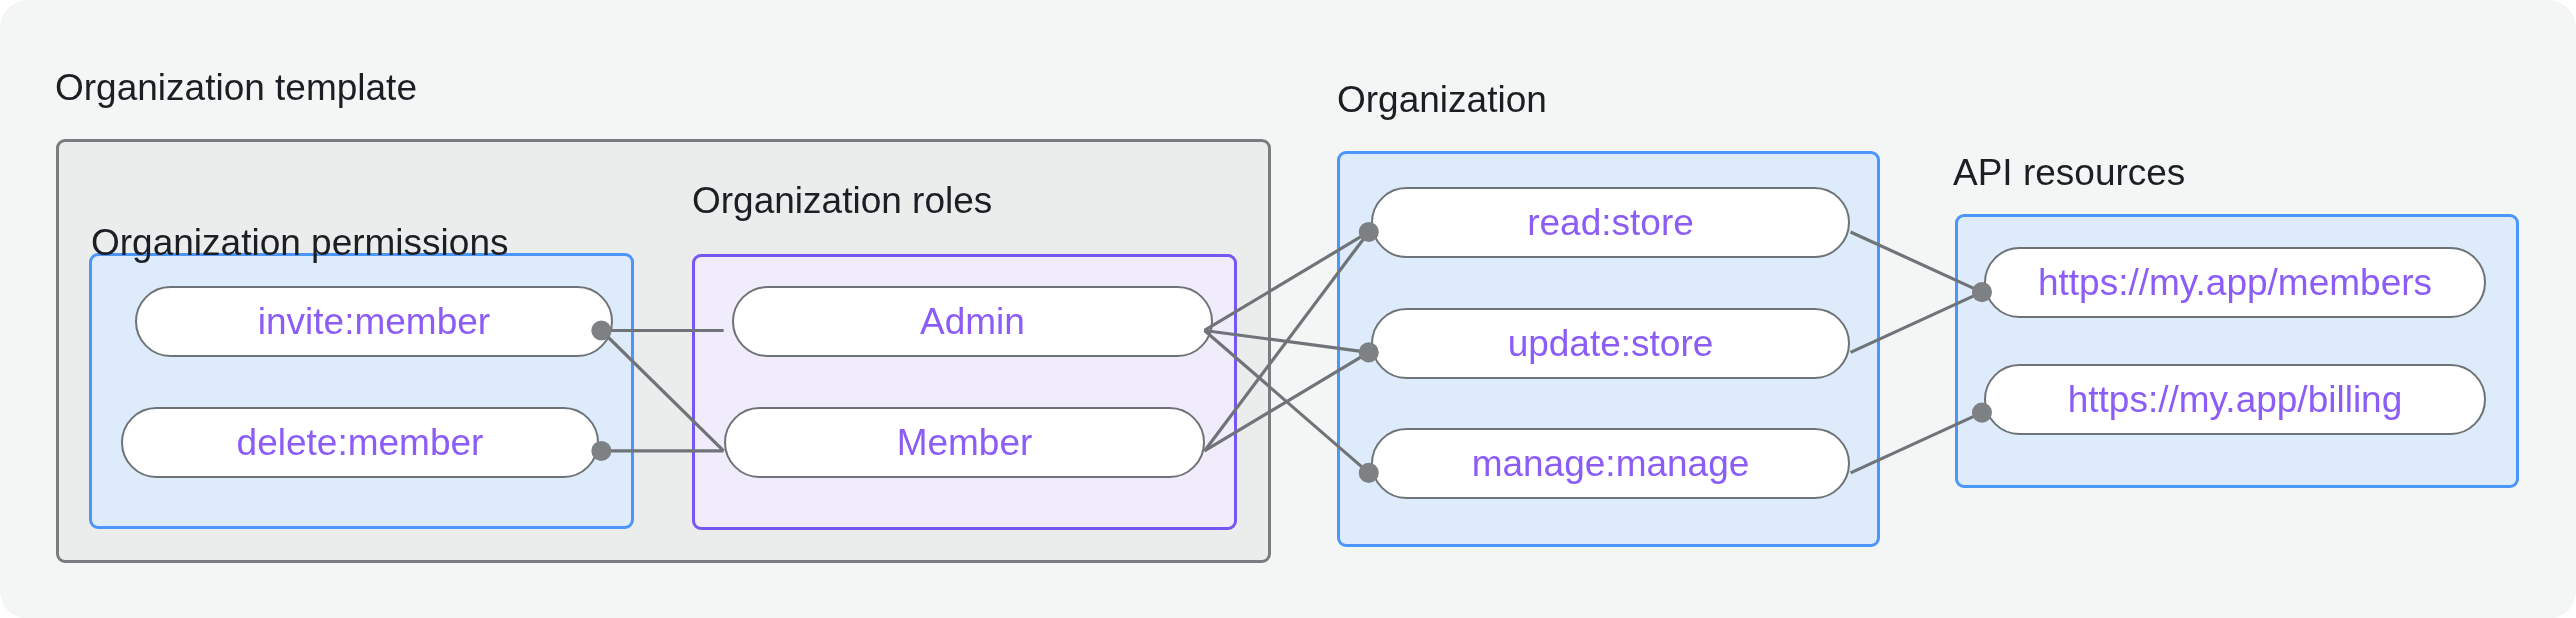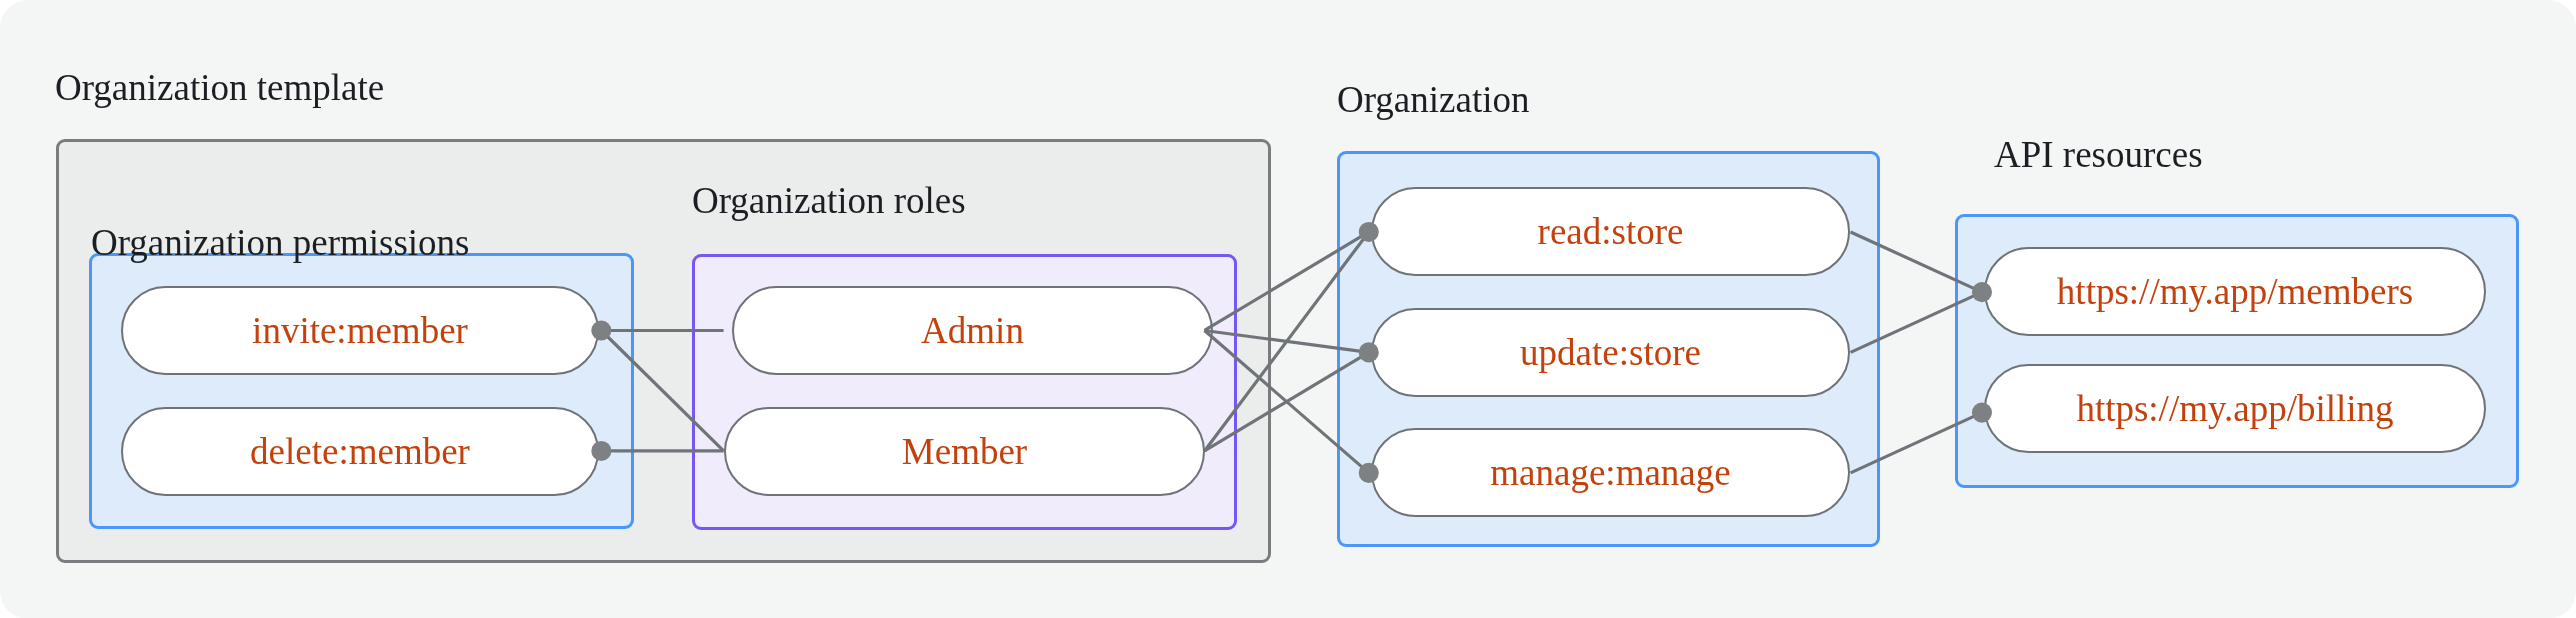--- a/index.html
+++ b/index.html
@@ -4,21 +4,21 @@
 <title>Organization template diagram</title>
 <style>
   html, body { margin: 0; padding: 0; background: #ffffff; }
   .stage {
     position: relative;
     width: 2576px;
     height: 619px;
     background: #f4f6f5;
     border-radius: 28px;
     overflow: hidden;
-    font-family: Liberation Serif, serif;
+    font-family: Liberation Sans, sans-serif;
     color: #1d2125;
   }
   .section-label {
     position: absolute;
     font-size: 37px;
     line-height: 44px;
     font-weight: 400;
     color: #1b1f23;
     white-space: nowrap;
   }
@@ -26,29 +26,29 @@
     position: absolute;
     box-sizing: border-box;
     border-radius: 9px;
   }
   .box-gray   { border: 3.7px solid #797d80; background: #ebedec; }
   .box-blue   { border: 3.7px solid #4b96f8; background: #ddebfb; }
   .box-purple { border: 3.7px solid #7657f3; background: #f1ecfb; }
   .pill {
     position: absolute;
     box-sizing: border-box;
-    height: 89px;
+    height: 71px;
     background: #ffffff;
     border: 2.7px solid #6e7377;
     border-radius: 55px;
     display: flex;
     align-items: center;
     justify-content: center;
     font-size: 37px;
-    color: #c2410c;
+    color: #8b5cf6;
     white-space: nowrap;
   }
   #edge-layer {
     position: absolute;
     left: 0; top: 0;
     width: 2576px;
     height: 619px;
     pointer-events: none;
   }
 </style>
@@ -60,23 +60,23 @@
   <div class="group-box box-gray" style="left:56px; top:139px; width:1215px; height:424px;"></div>
   <div class="group-box box-blue" style="left:89px; top:253px; width:545px; height:276px;"></div>
   <div class="group-box box-purple" style="left:692px; top:254px; width:545px; height:276px;"></div>
   <div class="group-box box-blue" style="left:1337px; top:151px; width:543px; height:396px;"></div>
   <div class="group-box box-blue" style="left:1955px; top:214px; width:564px; height:274px;"></div>
 
   <div class="section-label" style="left:55px; top:66px;">Organization template</div>
   <div class="section-label" style="left:91px; top:179px;margin-top:42px;">Organization permissions</div>
   <div class="section-label" style="left:692px; top:179px;">Organization roles</div>
   <div class="section-label" style="left:1337px; top:78px;">Organization</div>
-  <div class="section-label" style="left:1953px; top:133px;margin-left:41px;">API resources</div>
+  <div class="section-label" style="left:1953px; top:151px;">API resources</div>
 
-  <div class="pill" style="left:121px; top:286px; width:478px;">invite:member</div>
+  <div class="pill" style="left:135px; top:286px; width:478px;">invite:member</div>
   <div class="pill" style="left:121px; top:407px; width:478px;">delete:member</div>
   <div class="pill" style="left:732px; top:286px; width:481px;">Admin</div>
   <div class="pill" style="left:724px; top:407px; width:481px;">Member</div>
   <div class="pill" style="left:1371px; top:187px; width:479px;">read:store</div>
   <div class="pill" style="left:1371px; top:308px; width:479px;">update:store</div>
   <div class="pill" style="left:1371px; top:428px; width:479px;">manage:manage</div>
   <div class="pill" style="left:1984px; top:247px; width:502px;">https://my.app/members</div>
   <div class="pill" style="left:1984px; top:364px; width:502px;">https://my.app/billing</div>
 
   <svg id="edge-layer" viewBox="0 0 2823 678" xmlns="http://www.w3.org/2000/svg">

